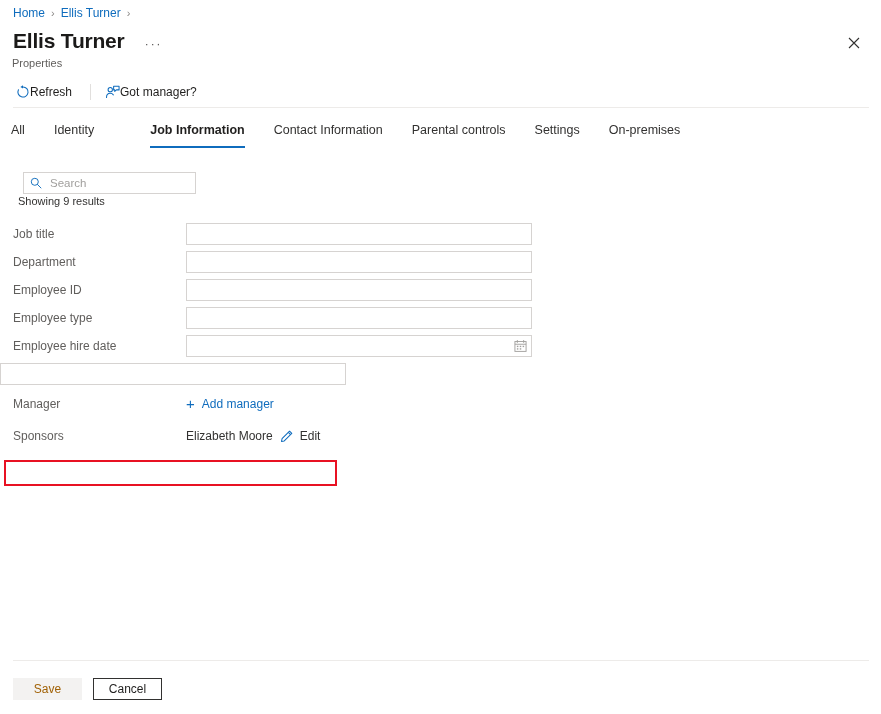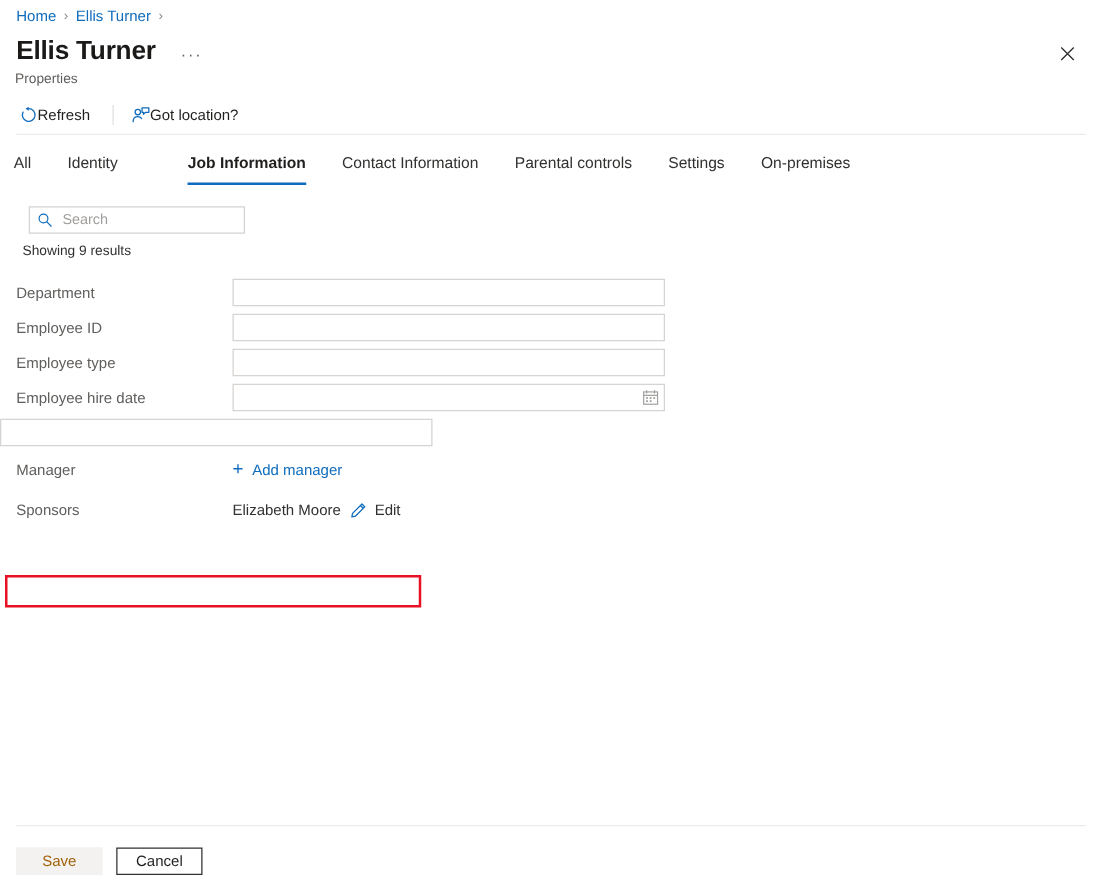--- a/index.html
+++ b/index.html
@@ -159,21 +159,21 @@
     right: 0;
     bottom: 0;
     height: 2px;
     background: #0f6cbd;
   }
 
   
   .search-box {
     position: absolute;
     left: 23px;
-    top: 165px;
+    top: 172px;
     width: 173px;
     height: 22px;
     border: 1px solid #d6d3d1;
     background: #ffffff;
     display: flex;
     align-items: center;
     padding: 0 6px;
     gap: 8px;
   }
   .search-icon {
@@ -371,21 +371,21 @@
   </div>
   <div class="cmd-divider"></div>
   <div class="cmd-item">
     <span class="cmd-icon">
       <svg width="15" height="15" viewBox="0 0 16 16">
         <circle cx="5.6" cy="5.0" r="2.3" stroke="#0f6cbd" stroke-width="1.1" fill="none"></circle>
         <path d="M1.6 13.2 C1.6 10.3 3.4 8.9 5.6 8.9 C7.0 8.9 8.2 9.5 8.9 10.5" stroke="#0f6cbd" stroke-width="1.1" fill="none" stroke-linecap="round"></path>
         <path d="M9.2 1.4 H15.0 V5.2 H12.2 L10.4 6.8 V5.2 H9.2 Z" stroke="#0f6cbd" stroke-width="1.1" fill="none" stroke-linejoin="round"></path>
       </svg>
     </span>
-    <span>Got location?</span>
+    <span>Got manager?</span>
   </div>
 </div>
 
 <div class="hr-top"></div>
 
 <div class="tabs">
   <div class="tab">All</div>
   <div class="tab">Identity</div>
   <div class="tab active">Job Information</div>
   <div class="tab">Contact Information</div>
@@ -401,20 +401,26 @@
       <path d="M8.7 8.7 L12.8 12.8" stroke="#0f6cbd" stroke-width="1.1" stroke-linecap="round"></path>
     </svg>
   </span>
   <input class="search-input" type="text" placeholder="Search" style="">
 </div>
 
 <div class="results-count">Showing 9 results</div>
 
 <div class="form">
 
+  <div class="field-row">
+    <div class="field-label">Job title</div>
+    <div class="field-input-wrap">
+      <input class="field-input" type="text" style="">
+    </div>
+  </div>
 
 
   <div class="field-row">
     <div class="field-label">Department</div>
     <div class="field-input-wrap">
       <input class="field-input" type="text" style="">
     </div>
   </div>
 
   <div class="field-row">

